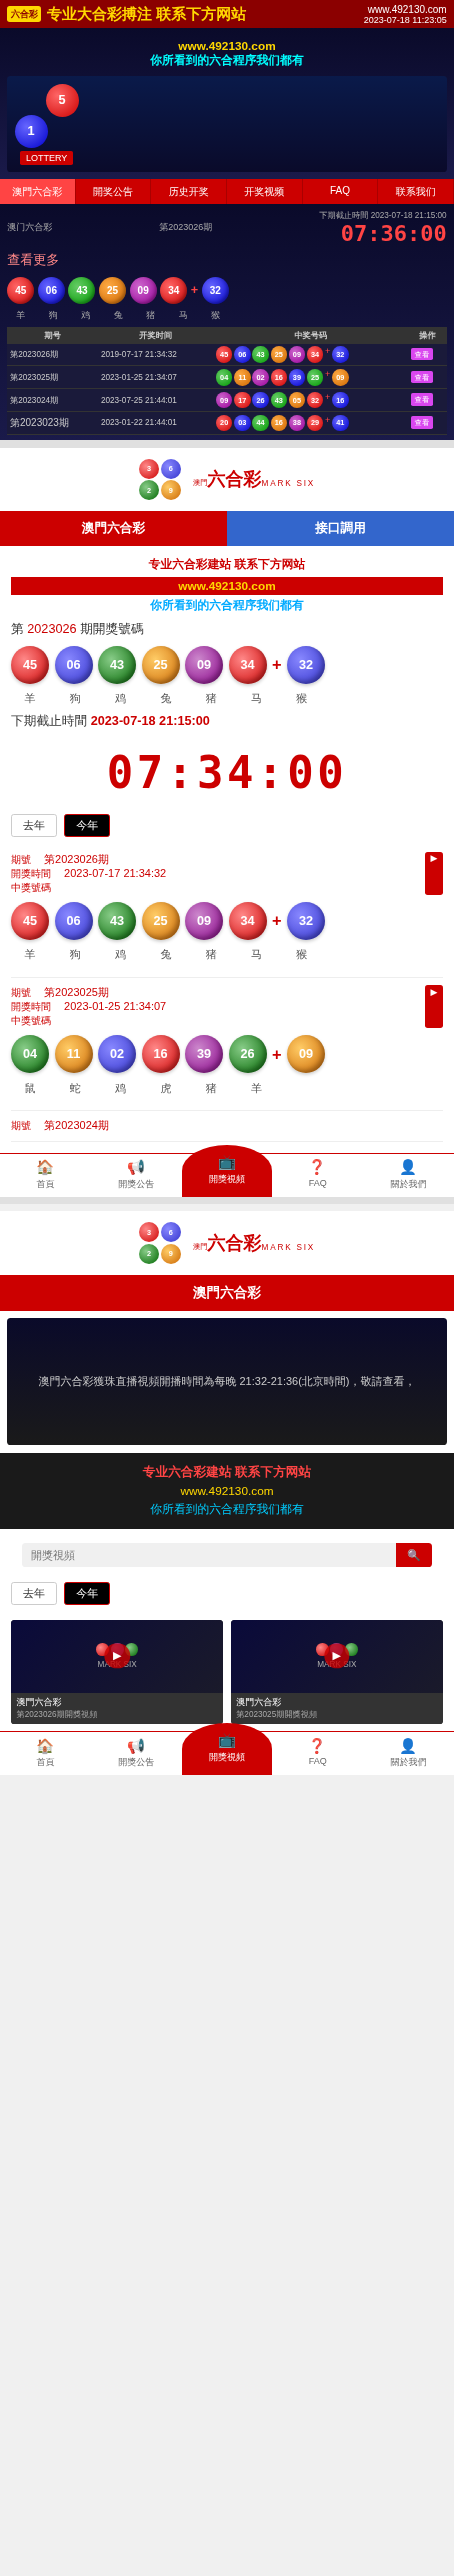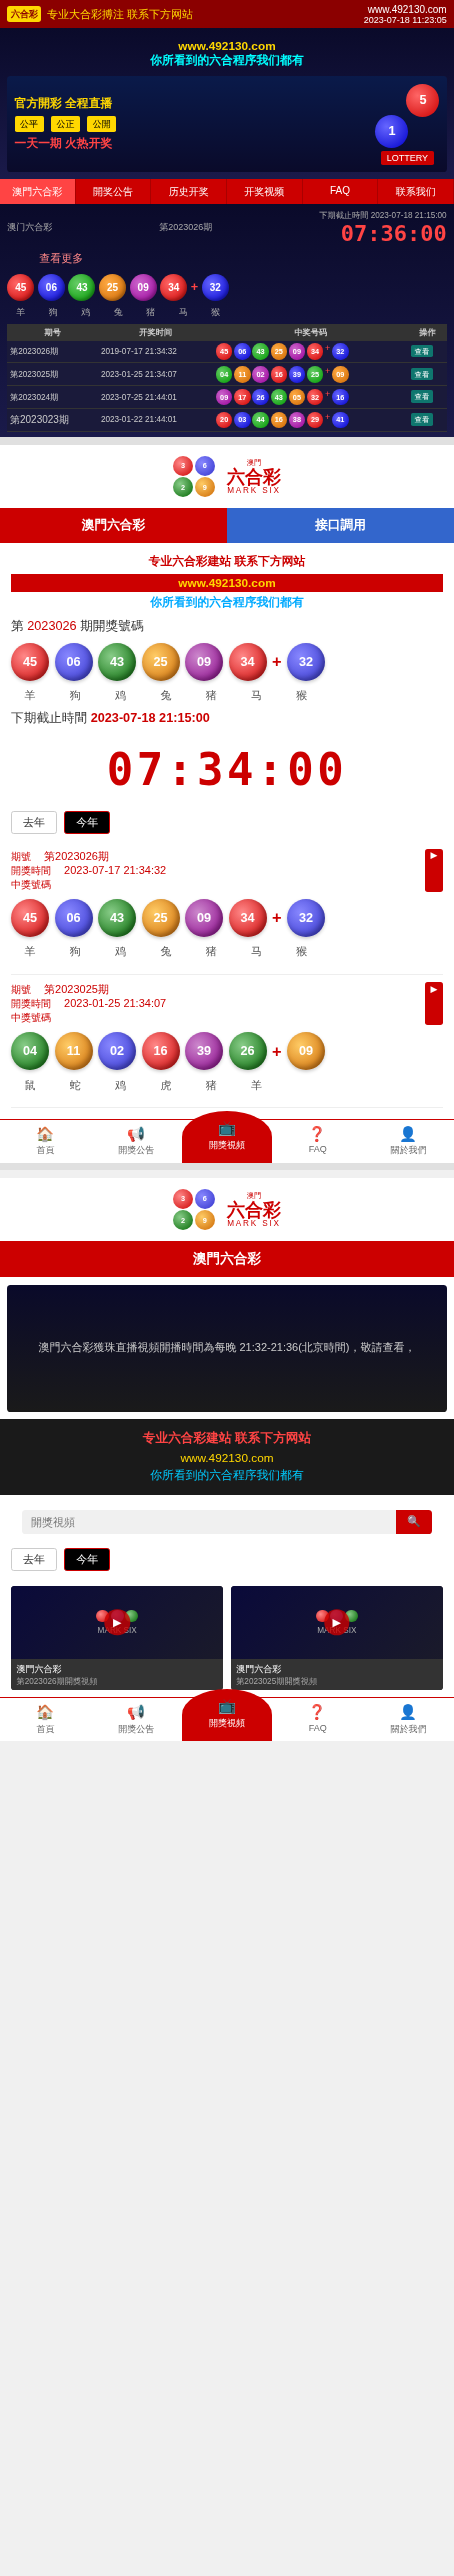--- a/index.html
+++ b/index.html
@@ -4,21 +4,21 @@
   <meta name="viewport" content="width=500">
   <style>
     * { margin: 0; padding: 0; box-sizing: border-box; }
     body { font-family: Arial, 'Microsoft YaHei', sans-serif; background: #f0f0f0; width: 454px; overflow-x: hidden; }
     .top-bar {
       display: flex; align-items: center; justify-content: space-between;
       background: #8B0000; padding: 3.6px 7.3px;
     }
     .top-bar-logo { display: flex; align-items: center; gap: 5.5px; }
     .logo-hex { background: #FFD700; color: #8B0000; font-weight: bold; font-size: 9px; padding: 1.8px 3.6px; border-radius: 2.7px; }
-    .top-bar-title { color: #FFD700; font-size: 11px; font-weight: normal; }
+    .top-bar-title { color: #FFD700; font-size: 15px; font-weight: bold; }
     .top-bar-site { color: #fff; font-size: 10px; }
     .top-bar-time { color: #fff; font-size: 9px; }
 
     .banner-content {
       background: linear-gradient(to bottom, #0a0a2a, #1a1a4a);
       padding: 7.3px;
       position: relative;
     }
     .banner-text-overlay {
       text-align: center;
@@ -82,21 +82,21 @@
       background: #1a1a3a; color: #ccc; font-size: 8.2px; padding: 2.7px;
       border-bottom: 0.9px solid #333;
     }
     .history-balls { display: flex; gap: 1.8px; flex-wrap: wrap; }
     .small-ball {
       width: 16.4px; height: 16.4px; border-radius: 50%;
       display: flex; align-items: center; justify-content: center;
       font-size: 7.3px; font-weight: bold; color: white;
     }
     .view-btn {
-      background: #0f766e; color: white; font-size: 7.3px;
+      background: #d946ef; color: white; font-size: 7.3px;
       padding: 1.8px 3.6px; border-radius: 1.8px; cursor: pointer;
     }
 
     
     .separator { height: 7.3px; background: #e0e0e0; }
 
     
     .main-section {
       background: white;
     }
@@ -252,21 +252,21 @@
     .play-btn {
       position: absolute; top: 50%; left: 50%; transform: translate(-50%,-50%);
       background: rgba(204,0,0,0.8); border-radius: 50%; width: 25.4px; height: 25.4px;
       display: flex; align-items: center; justify-content: center;
       color: white; font-size: 11px;
     }
     .video-thumb-info { padding: 3.6px 5.5px; background: #333; }
     .video-thumb-title { color: #fff; font-size: 9px; }
     .video-thumb-period { color: #aaa; font-size: 8.2px; }
     .mark-six-logo {
-      display: flex; flex-direction: column; align-items: center;
+      display: flex; flex-direction: row; align-items: flex-end;
     }
     .logo-top-text { font-size: 7.3px; color: #CC0000; }
     .logo-chinese { font-size: 18px; color: #CC0000; font-weight: bold; line-height: 1; }
     .logo-english { font-size: 8.2px; color: #CC0000; letter-spacing: 1.8px; }
 
     .logo-balls-cluster {
       display: flex; flex-wrap: wrap; width: 45px;
       gap: 1.8px;
     }
     .cluster-ball {
@@ -290,29 +290,20 @@
     </div>
   </div>
 
   <div class="banner-content">
     <div class="banner-text-overlay">
       <div class="banner-url">www.492130.com</div>
       <div class="banner-subtitle">你所看到的六合程序我们都有</div>
     </div>
     <div style="background:linear-gradient(to bottom,#0a1a4a,#0a0a2a);padding:7.3px;margin-top:3.6px;text-align:center;border-radius:3.6px;">
       <div style="display:flex;align-items:center;justify-content:space-between;">
-        <div style="text-align:left;">
-          <div style="color:#FFD700;font-size:11.8px;font-weight:bold;">官方開彩 全程直播</div>
-          <div style="display:flex;gap:7.3px;margin-top:3.6px;">
-            <span style="background:#FFD700;color:#000;padding:1.8px 5.5px;font-size:9px;border-radius:1.8px;">公平</span>
-            <span style="background:#FFD700;color:#000;padding:1.8px 5.5px;font-size:9px;border-radius:1.8px;">公正</span>
-            <span style="background:#FFD700;color:#000;padding:1.8px 5.5px;font-size:9px;border-radius:1.8px;">公開</span>
-          </div>
-          <div style="color:#FF4444;font-size:11.8px;font-weight:bold;margin-top:3.6px;">一天一期 火热开奖</div>
-        </div>
         <div style="display:flex;flex-direction:column;align-items:center;gap:3.6px;">
           <div style="position:relative;width:64px;height:64px;">
 
             <div style="position:absolute;top:0;right:0;background:radial-gradient(circle at 35% 35%,#ff6666,#cc0000);width:33px;height:33px;border-radius:50%;display:flex;align-items:center;justify-content:center;color:white;font-size:12.7px;font-weight:bold;">5</div>
             <div style="position:absolute;bottom:0;left:0;background:radial-gradient(circle at 35% 35%,#6666ff,#0000cc);width:33px;height:33px;border-radius:50%;display:flex;align-items:center;justify-content:center;color:white;font-size:12.7px;font-weight:bold;">1</div>
           </div>
           <span style="background:#CC0000;color:white;font-size:9px;padding:1.8px 5.5px;border-radius:1.8px;">LOTTERY</span>
         </div>
       </div>
     </div>
@@ -330,21 +321,21 @@
   <div class="lottery-section">
     <div class="lottery-header">
       <span>澳门六合彩</span>
       <span>第2023026期</span>
       <div>
         <div style="font-size:8.2px;color:#aaa;text-align:right;">下期截止時間 2023-07-18 21:15:00</div>
         <div class="timer-display">07:36:00</div>
       </div>
     </div>
 
-    <div style="display:flex;justify-content:space-between;align-items:center;font-size:11px;color:#aaa;margin-bottom:3.6px;margin-left:32px;">
+    <div style="display:flex;justify-content:space-between;align-items:center;font-size:13px;color:#aaa;margin-bottom:3.6px;">
       <span style="color:#FF8888;cursor:pointer;">查看更多</span>
     </div>
 
     <div class="lottery-balls-row">
       <div class="ball ball-red">45</div>
       <div class="ball ball-blue">06</div>
       <div class="ball ball-green">43</div>
       <div class="ball ball-orange">25</div>
       <div class="ball ball-purple">09</div>
       <div class="ball ball-red">34</div>
@@ -576,20 +567,26 @@
       <div class="zodiac-big-row">
         <div class="zodiac-big">鼠</div>
         <div class="zodiac-big">蛇</div>
         <div class="zodiac-big">鸡</div>
         <div class="zodiac-big">虎</div>
         <div class="zodiac-big">猪</div>
         <div class="zodiac-big">羊</div>
       </div>
     </div>
 
+    <div class="history-entry">
+      <div class="history-field">
+        <span class="history-field-label">期號　</span>
+        <span style="color:#CC0000;">第2023024期</span>
+      </div>
+    </div>
 
   </div>
 
   <div class="bottom-nav">
     <div class="bottom-nav-item">
       <span class="nav-icon">🏠</span>
       <span>首頁</span>
     </div>
     <div class="bottom-nav-item">
       <span class="nav-icon">📢</span>

